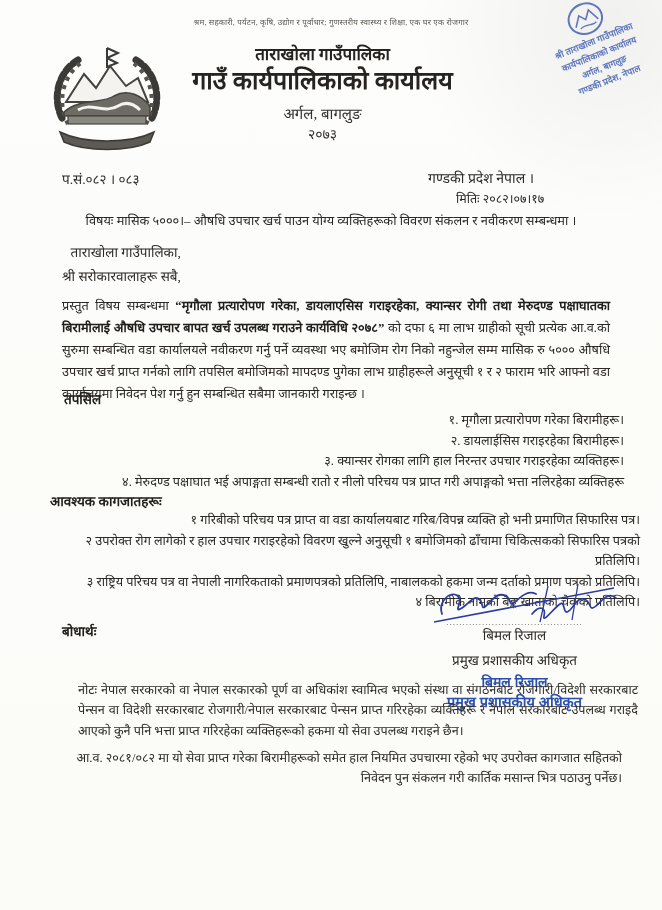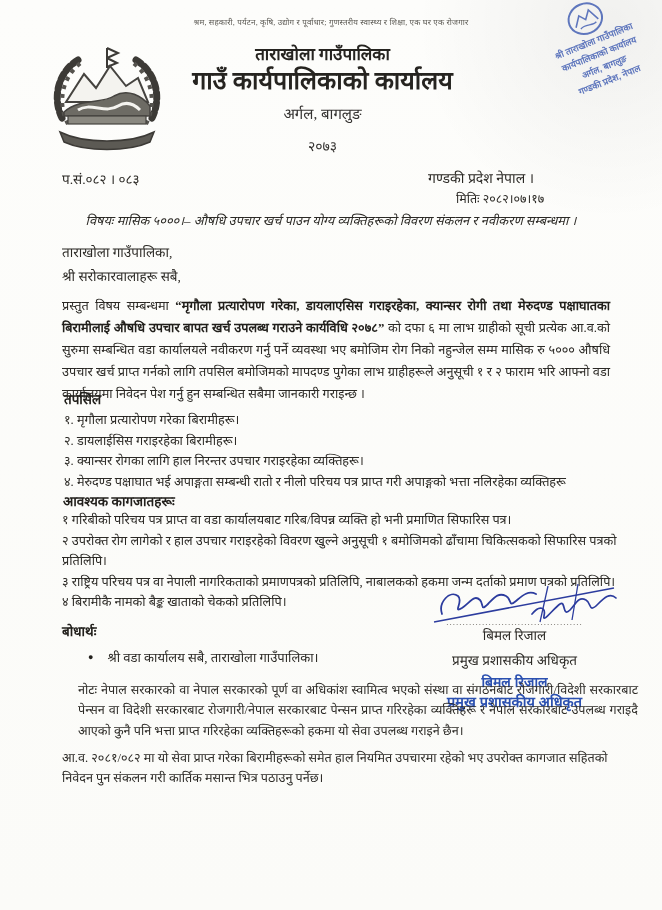--- a/index.html
+++ b/index.html
@@ -9,56 +9,56 @@
     font-family:"Liberation Serif","DejaVu Serif",serif;
   }
   .page{
     position:relative;width:662px;height:910px;
     background:
       radial-gradient(circle at 92% 3%, rgba(0,0,0,0.05), rgba(0,0,0,0) 18%),
       linear-gradient(#fdfdfb,#fbfbf8);
     color:#2e2c2a;
     overflow:hidden;
   }
-  .abs{position:absolute;}
+  .abs{position:absolute;text-align:right;}
   .slogan{
     top:16px;left:0;width:100%;text-align:center;
     font-size:8px;color:#5a5852;letter-spacing:.2px;
   }
   
   .title-block{top:44px;left:150px;width:345px;text-align:center;}
   .t-muni{font-size:17px;font-weight:700;color:#262420;line-height:1.25;}
   .t-office{font-size:25px;font-weight:700;color:#262420;line-height:1.3;}
   .t-addr{font-size:15px;color:#343230;margin-top:5px;}
-  .t-year{font-size:14px;color:#343230;margin-top:13px;}
+  .t-year{font-size:14px;color:#343230;margin-top:1px;}
   .emblem{top:40px;left:44px;}
   
   .stamp-top{
     top:34px;left:502px;width:165px;
     transform:rotate(-22deg);transform-origin:left top;
     color:#3f5cb2;text-align:center;opacity:.82;
     font-family:"Liberation Sans","DejaVu Sans",sans-serif;
   }
   .stamp-top .st-line{font-size:9px;font-weight:700;line-height:1.55;}
   .stamp-emblem{margin:0 auto 1px auto;width:40px;height:34px;}
   
   .refno{top:170px;left:62px;font-size:13.5px;color:#2b2925;}
   .province{top:168px;left:428px;font-size:14px;color:#2b2925;}
   .dateline{top:190px;left:456px;font-size:12.5px;color:#2b2925;}
-  .subject{top:211px;left:0;width:100%;text-align:center;font-size:12.8px;color:#2b2925;font-style:italic;}
+  .subject{top:211px;left:0;width:100%;text-align:center;font-size:12.8px;color:#2b2925;}
   .addressee{top:241px;left:62px;font-size:13.5px;line-height:1.75;color:#2b2925;}
   .para1{
     top:296px;left:62px;width:548px;
     font-size:12.7px;line-height:1.73;text-align:justify;color:#2b2925;
   }
   .para1 b{color:#22201c;}
   .sec-head{font-weight:700;font-size:13.5px;color:#22201c;}
   .tapsil-head{top:390px;left:64px;}
   .tapsil-list{top:410px;left:64px;width:560px;font-size:12.7px;line-height:20.6px;color:#2b2925;}
-  .docs-head{top:492px;left:63px;}
+  .docs-head{top:492px;left:50px;}
   .docs-list{top:510px;left:62px;width:578px;font-size:12.7px;line-height:20.6px;color:#2b2925;}
   
   .sig-scribble{top:574px;left:428px;}
   .sig-block{top:618px;left:412px;width:205px;text-align:center;}
   .sig-dots{font-size:9px;letter-spacing:1px;color:#56524c;line-height:8px;}
   .sig-name{font-size:13.5px;color:#2b2925;line-height:1.45;}
   .sig-title{font-size:13.5px;color:#2b2925;margin-top:5px;}
   .sig-stamp{margin-top:4px;color:#2b50b0;font-family:"Liberation Sans","DejaVu Sans",sans-serif;}
   .sig-stamp-name{font-size:14px;font-weight:700;line-height:1.4;}
   .sig-stamp-title{font-size:14.5px;font-weight:700;line-height:1.4;}
@@ -169,21 +169,18 @@
     <div class="sig-dots">..........................................</div>
     <div class="sig-name">बिमल रिजाल</div>
     <div class="sig-title">प्रमुख प्रशासकीय अधिकृत</div>
     <div class="sig-stamp">
       <div class="sig-stamp-name">बिमल रिजाल</div>
       <div class="sig-stamp-title">प्रमुख प्रशासकीय अधिकृत</div>
     </div>
   </div>
 
   <div class="abs sec-head bodh-head">बोधार्थः</div>
-  <div class="abs bodh-item">
-    <span class="bullet">●</span><span>श्री वडा कार्यालय सबै, ताराखोला गाउँपालिका।</span>
-  </div>
 
   <div class="abs note">नोटः नेपाल सरकारको वा नेपाल सरकारको पूर्ण वा अधिकांश स्वामित्व भएको संस्था वा संगठनबाट रोजगारी/विदेशी सरकारबाट पेन्सन वा विदेशी सरकारबाट रोजगारी/नेपाल सरकारबाट पेन्सन प्राप्त गरिरहेका व्यक्तिहरू र नेपाल सरकारबाट उपलब्ध गराइदै आएको कुनै पनि भत्ता प्राप्त गरिरहेका व्यक्तिहरूको हकमा यो सेवा उपलब्ध गराइने छैन।</div>
 
   <div class="abs closing">आ.व. २०८१/०८२ मा यो सेवा प्राप्त गरेका बिरामीहरूको समेत हाल नियमित उपचारमा रहेको भए उपरोक्त कागजात सहितको निवेदन पुन संकलन गरी कार्तिक मसान्त भित्र पठाउनु पर्नेछ।</div>
 
 </div>
 
 </body></html>

